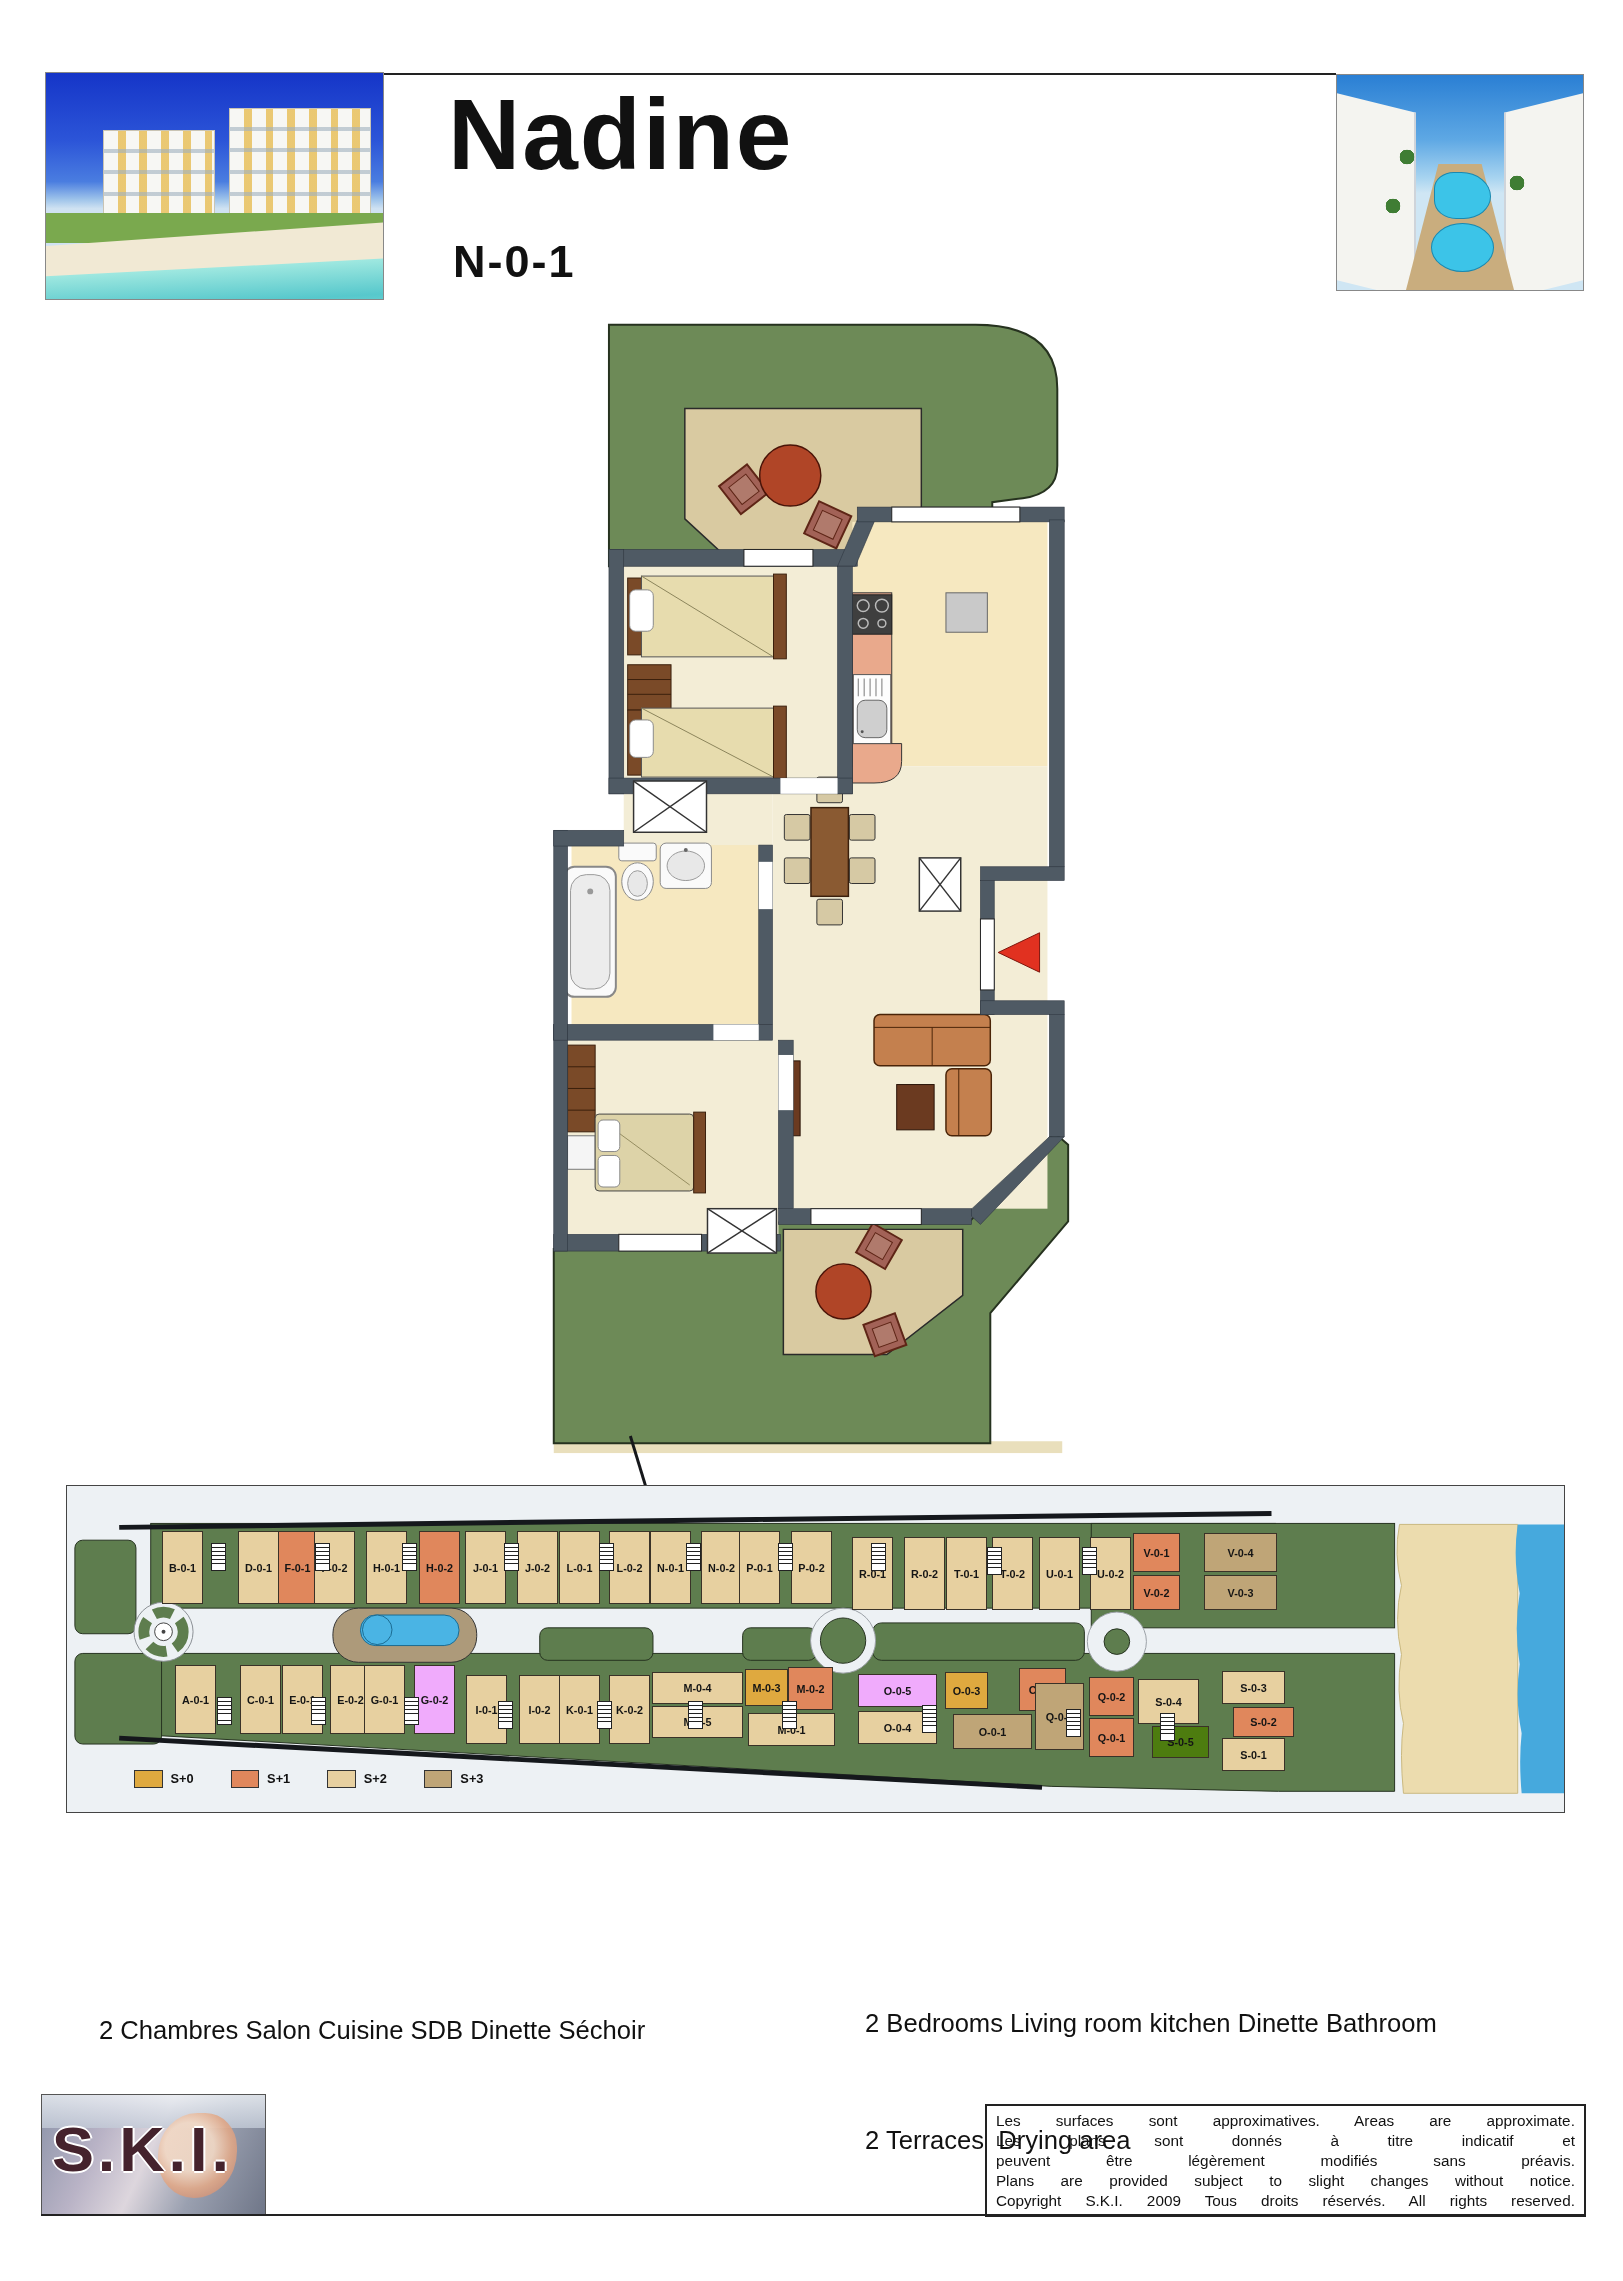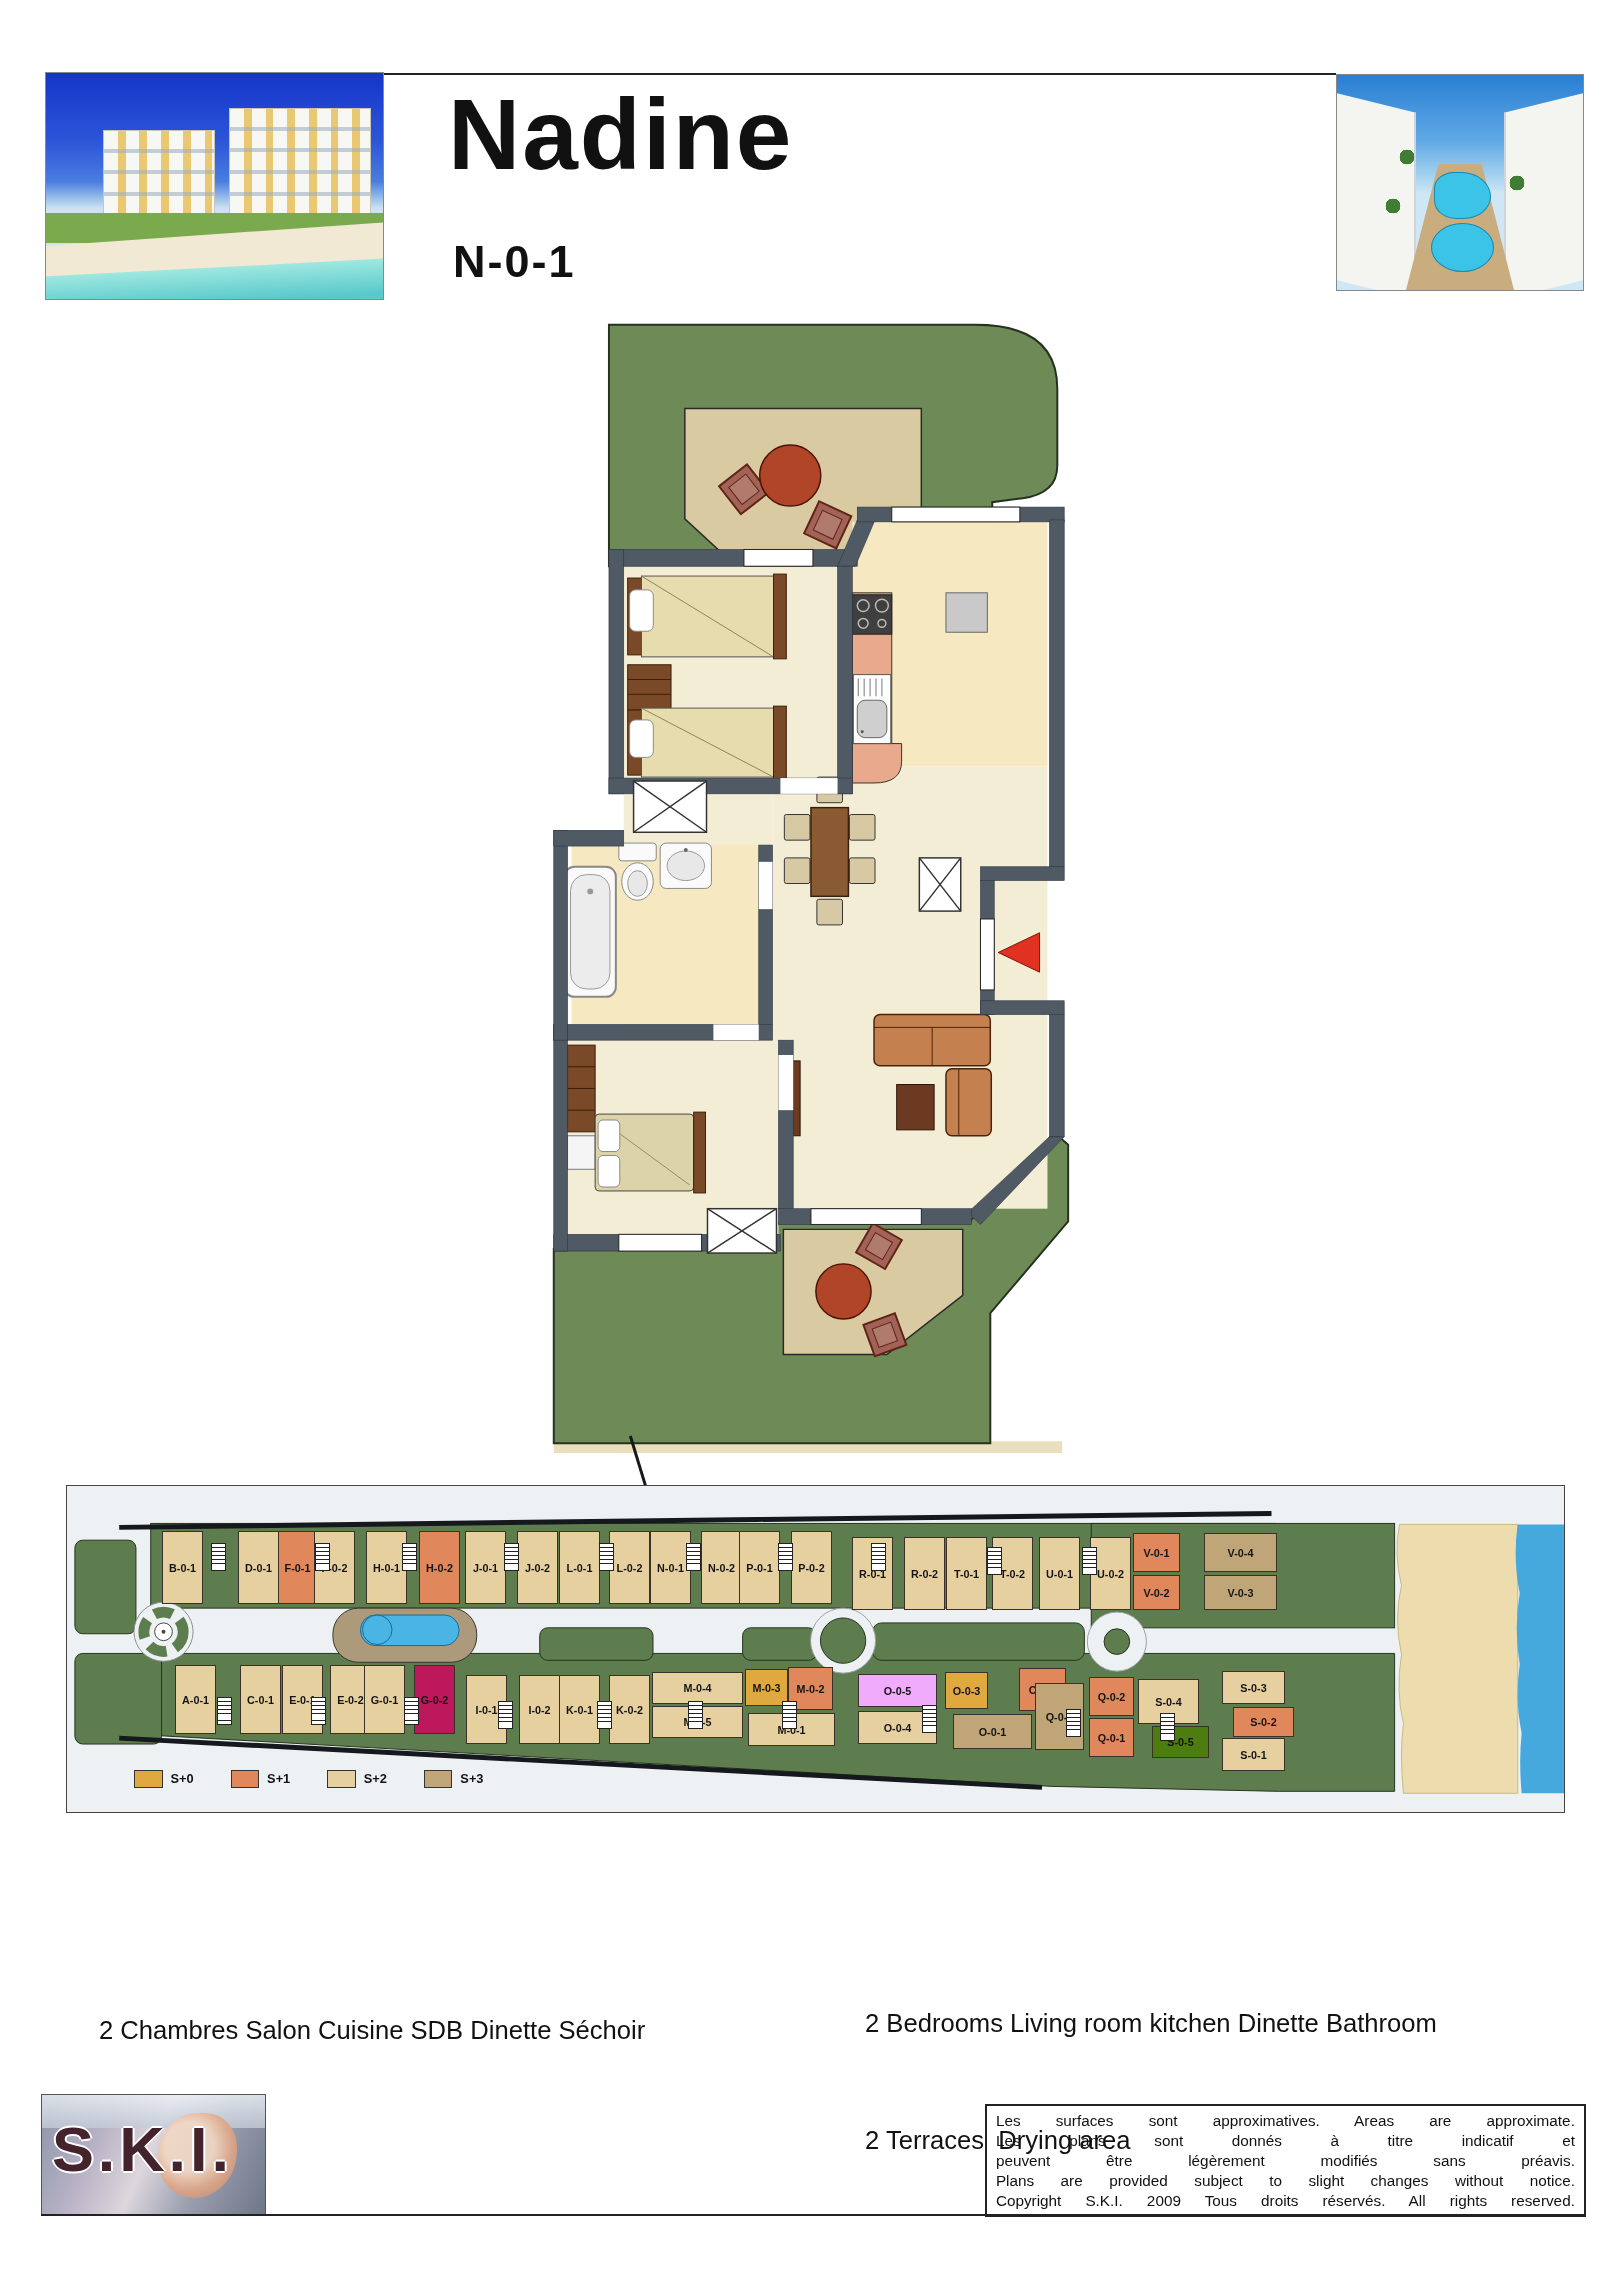--- a/index.html
+++ b/index.html
@@ -327,21 +327,21 @@
         <div class="unit" style="left: 1023px; top: 51px; width: 41px; height: 73px; background: rgb(231, 208, 160);">U-0-2</div>
         <div class="unit" style="left: 1066px; top: 47px; width: 47px; height: 39px; background: rgb(224, 135, 92);">V-0-1</div>
         <div class="unit" style="left: 1066px; top: 89px; width: 47px; height: 35px; background: rgb(224, 135, 92);">V-0-2</div>
         <div class="unit" style="left: 1137px; top: 47px; width: 73px; height: 39px; background: rgb(191, 165, 119);">V-0-4</div>
         <div class="unit" style="left: 1137px; top: 89px; width: 73px; height: 35px; background: rgb(191, 165, 119);">V-0-3</div>
         <div class="unit" style="left: 108px; top: 179px; width: 41px; height: 69px; background: rgb(231, 208, 160);">A-0-1</div>
         <div class="unit" style="left: 173px; top: 179px; width: 41px; height: 69px; background: rgb(231, 208, 160);">C-0-1</div>
         <div class="unit" style="left: 215px; top: 179px; width: 41px; height: 69px; background: rgb(231, 208, 160);">E-0-1</div>
         <div class="unit" style="left: 263px; top: 179px; width: 41px; height: 69px; background: rgb(231, 208, 160);">E-0-2</div>
         <div class="unit" style="left: 297px; top: 179px; width: 41px; height: 69px; background: rgb(231, 208, 160);">G-0-1</div>
-        <div class="unit" style="left: 347px; top: 179px; width: 41px; height: 69px; background: #be185d;">G-0-2</div>
+        <div class="unit" style="left: 347px; top: 179px; width: 41px; height: 69px; background: #f0abfc;">G-0-2</div>
         <div class="unit" style="left: 399px; top: 189px; width: 41px; height: 69px; background: rgb(231, 208, 160);">I-0-1</div>
         <div class="unit" style="left: 452px; top: 189px; width: 41px; height: 69px; background: rgb(231, 208, 160);">I-0-2</div>
         <div class="unit" style="left: 492px; top: 189px; width: 41px; height: 69px; background: rgb(231, 208, 160);">K-0-1</div>
         <div class="unit" style="left: 542px; top: 189px; width: 41px; height: 69px; background: rgb(231, 208, 160);">K-0-2</div>
         <div class="unit" style="left: 585px; top: 186px; width: 91px; height: 31.5px; background: rgb(231, 208, 160);">M-0-4</div>
         <div class="unit" style="left: 678px; top: 183px; width: 43px; height: 37px; background: rgb(223, 169, 63);">M-0-3</div>
         <div class="unit" style="left: 721px; top: 181px; width: 45px; height: 43px; background: rgb(224, 135, 92);">M-0-2</div>
         <div class="unit" style="left: 585px; top: 220px; width: 91px; height: 31.5px; background: rgb(231, 208, 160);">M-0-5</div>
         <div class="unit" style="left: 681px; top: 227px; width: 87px; height: 33px; background: rgb(231, 208, 160);">M-0-1</div>
         <div class="unit" style="left: 791px; top: 188px; width: 79px; height: 33px; background: #f0abfc;">O-0-5</div>

